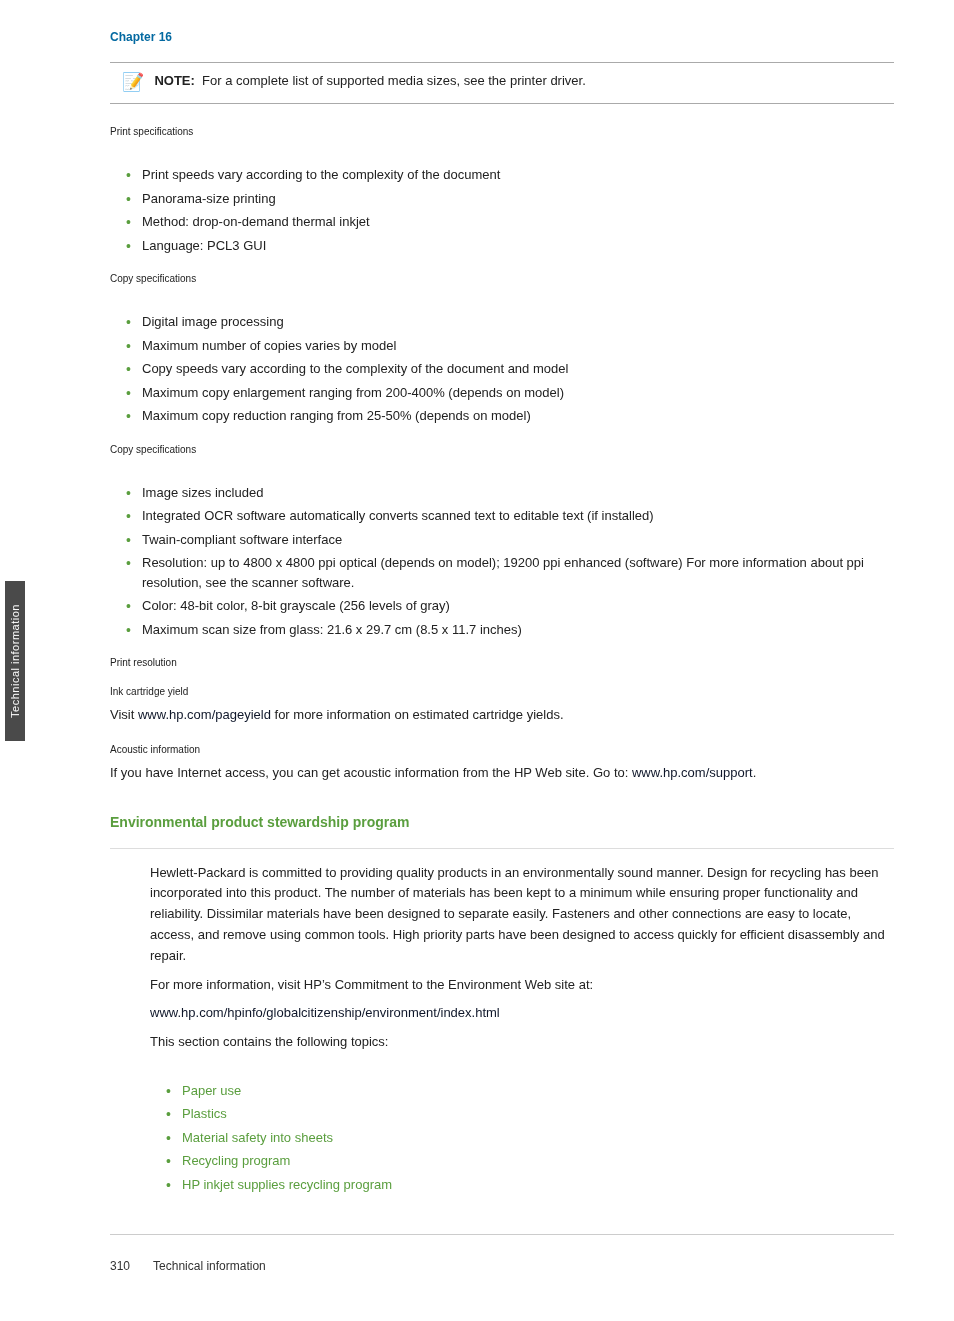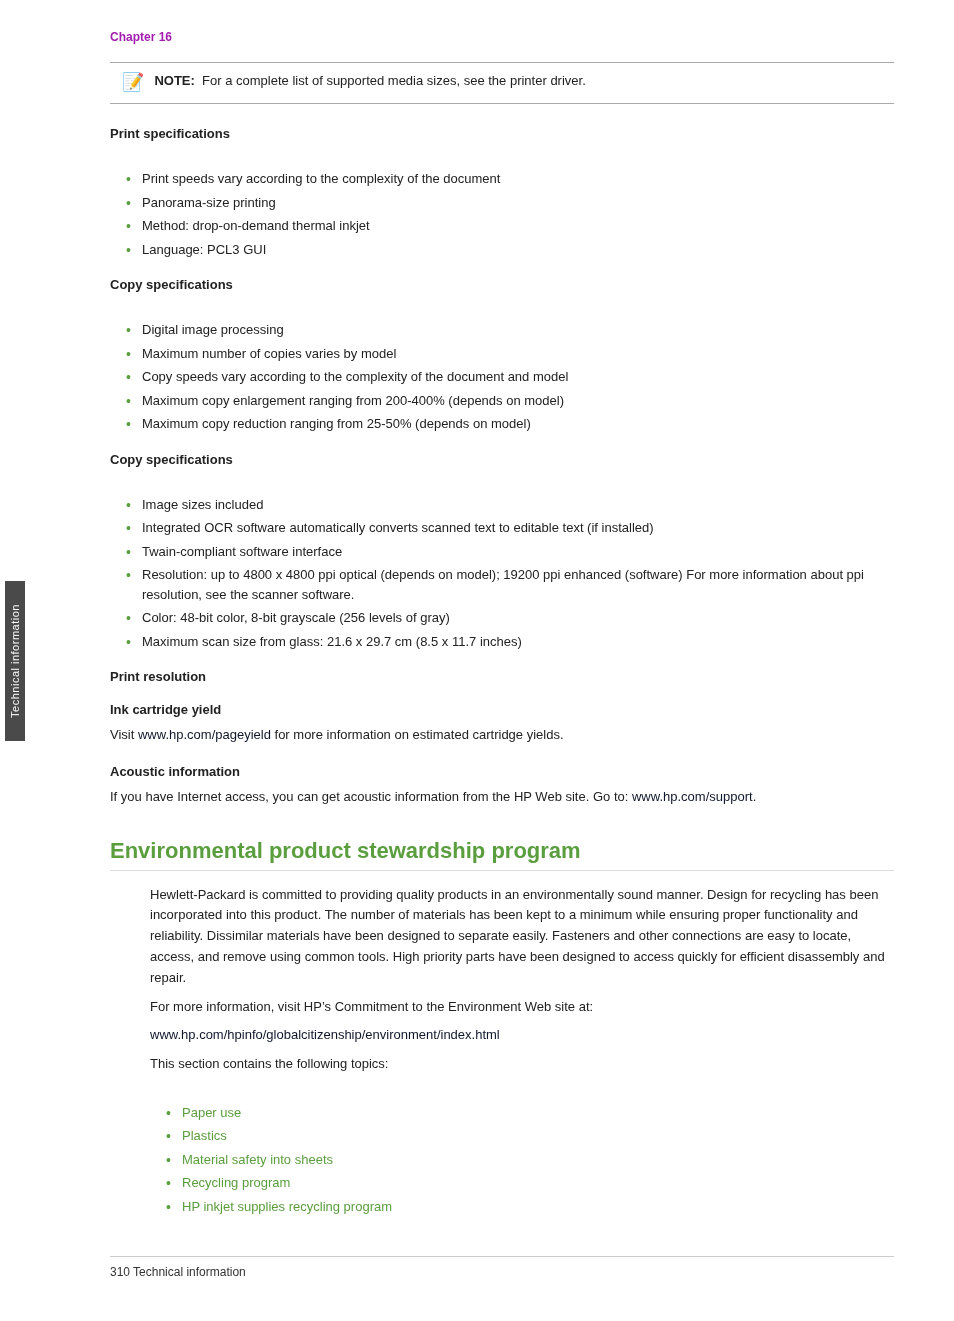--- a/index.html
+++ b/index.html
@@ -33,21 +33,21 @@
     }
 
     .page-wrapper {
       margin-left: 30px;
       padding: 30px 60px 40px 80px;
       max-width: 954px;
     }
 
     
     .chapter-heading {
-      color: #a21caf;
+      color: #0369a1;
       font-size: 12px;
       font-weight: bold;
       margin-bottom: 18px;
     }
 
     
     .note-box {
       border-top: 1px solid #aaa;
       border-bottom: 1px solid #aaa;
       padding: 10px 12px;
@@ -67,22 +67,22 @@
     .note-text {
       font-size: 13px;
     }
 
     .note-label {
       font-weight: bold;
     }
 
     
     .section-heading {
-      font-weight: bold;
-      font-size: 13px;
+      font-weight: normal;
+      font-size: 10px;
       margin-bottom: 8px;
       margin-top: 18px;
     }
 
     
     .bullet-list {
       list-style: none;
       padding-left: 16px;
       margin-bottom: 10px;
       margin-top: 28px;
@@ -120,37 +120,37 @@
     }
 
     
     .green-link {
       color: #5a9e3e;
     }
 
     
     .big-section-heading {
       color: #5a9e3e;
-      font-size: 22px;
+      font-size: 14px;
       font-weight: bold;
       margin-top: 30px;
       margin-bottom: 14px;
       border-bottom: 1px solid #ddd;
-      padding-bottom: 6px;
+      padding-bottom: 18px;
     }
 
     
     .footer {
       margin-top: 40px;
       border-top: 1px solid #ccc;
-      padding-top: 8px;
+      padding-top: 24px;
       font-size: 12px;
       color: #444;
       display: flex;
-      gap: 3px;
+      gap: 23px;
       align-items: flex-start;
     }
 
     .footer-page {
       font-size: 12px;
       color: #333;
     }
 
     .footer-text {
       font-size: 12px;

